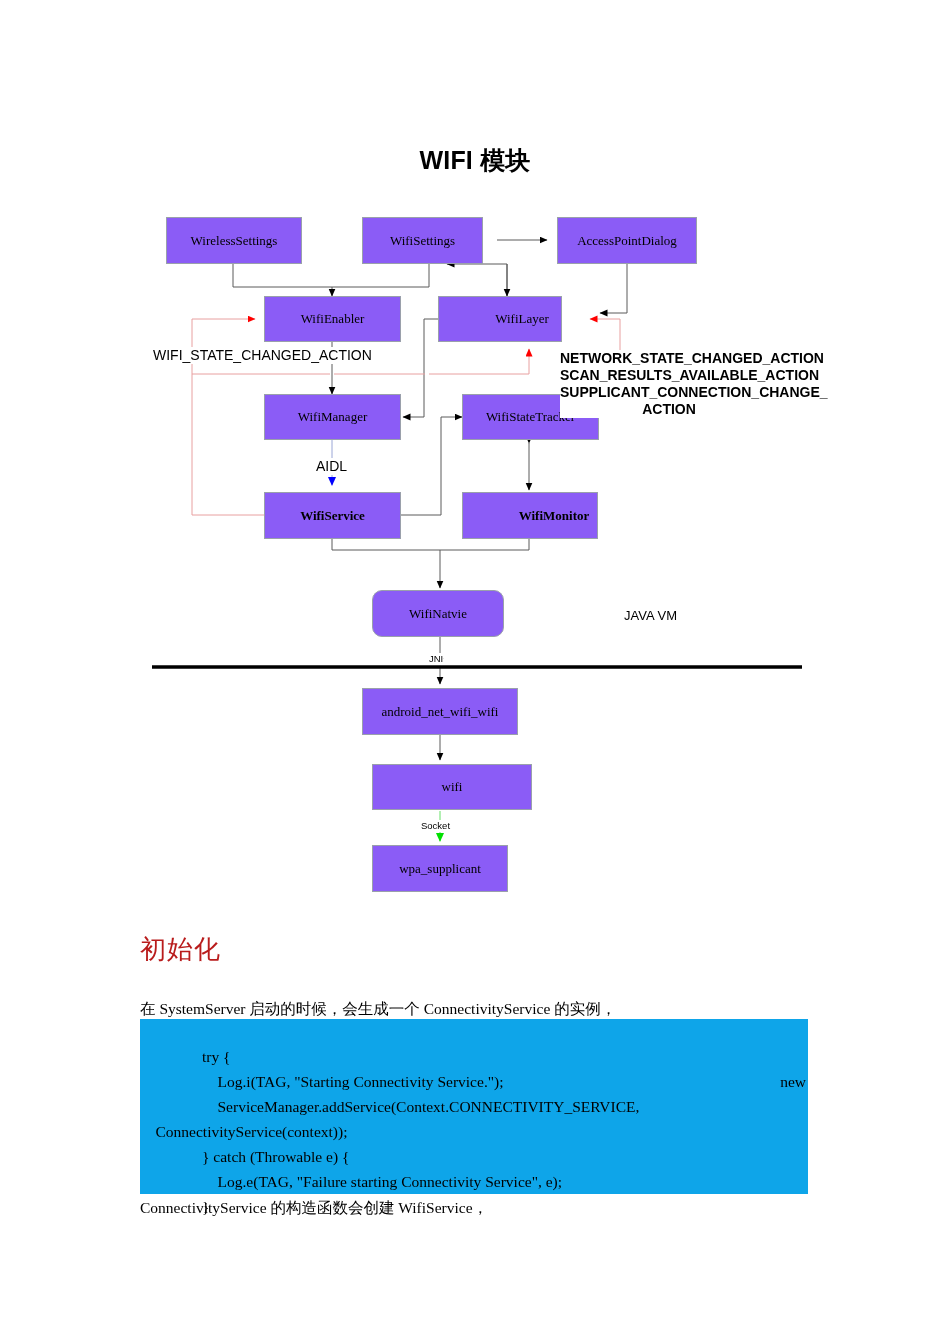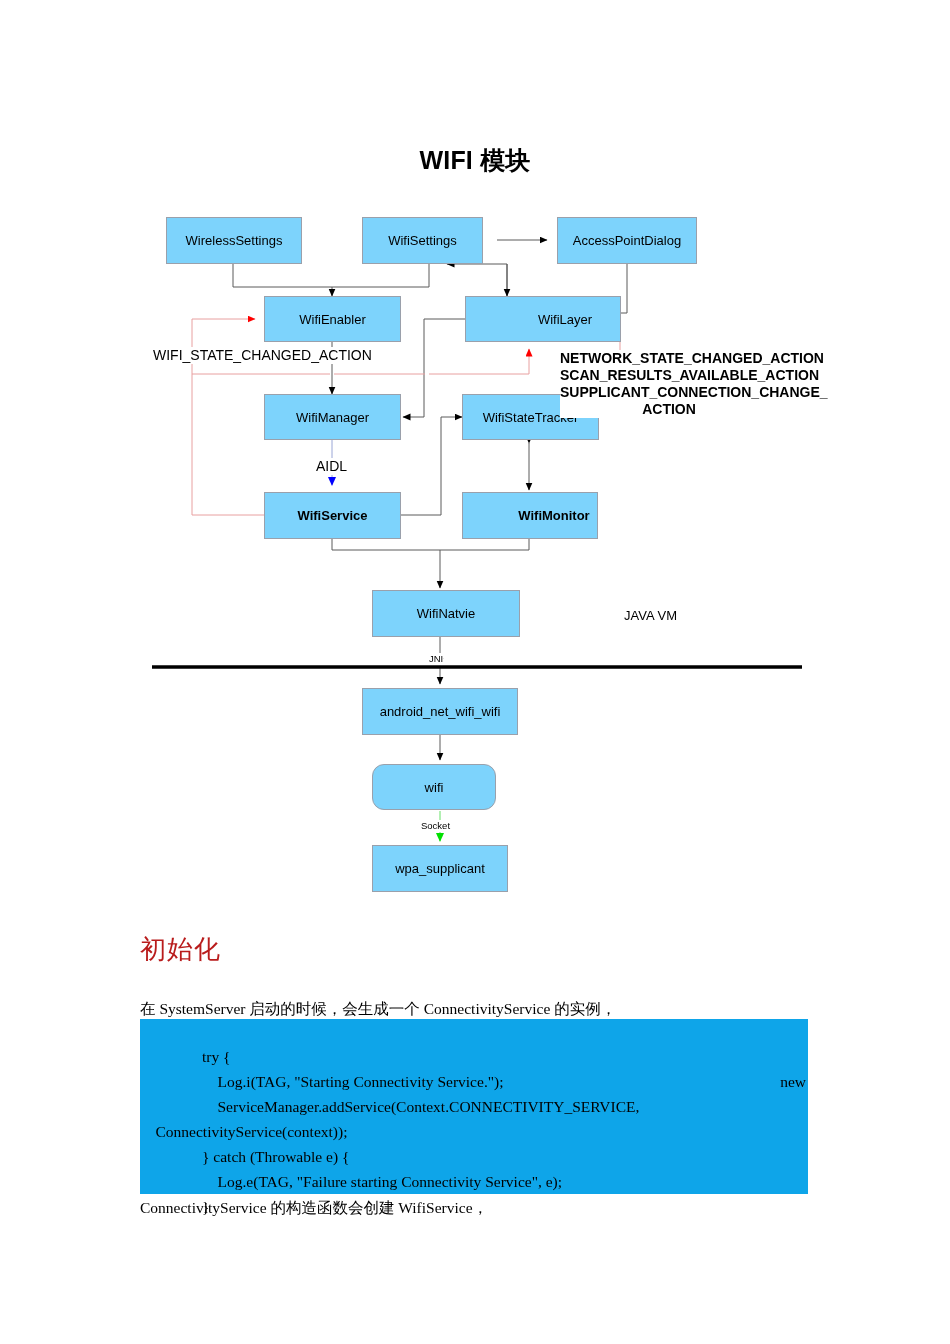--- a/index.html
+++ b/index.html
@@ -31,27 +31,27 @@
   
   #diagram {
     position: absolute;
     left: 0; top: 0;
     width: 950px; height: 930px;
   }
   #diagram-svg { position: absolute; left: 0; top: 0; }
 
   .node {
     position: absolute;
-    background: #7dd3fc;
+    background: #8b5cf6;
     border: 1px solid #9aa0ab;
     box-sizing: border-box;
     display: flex;
     align-items: center;
     justify-content: center;
-    font-family: Liberation Sans, sans-serif;
+    font-family: Liberation Serif, serif;
     font-size: 13px;
     color: #000;
     z-index: 3;
   }
   .node.bold { font-weight: bold; }
 
   .edge-label {
     position: absolute;
     font-family: "Liberation Sans", "DejaVu Sans", sans-serif;
     font-size: 14px;
@@ -197,49 +197,49 @@
   </div>
 
   <div class="node" style="left:557px; top:217px; width:140px; height:47px;">
     <span>AccessPointDialog</span>
   </div>
 
   <div class="node" style="left:264px; top:296px; width:137px; height:46px;">
     <span>WifiEnabler</span>
   </div>
 
-  <div class="node" style="left:465px; top:296px; width:156px; height:46px;padding-left:44px;">
+  <div class="node" style="left:438px; top:296px; width:124px; height:46px;padding-left:44px;">
     <span>WifiLayer</span>
   </div>
 
   <div class="node" style="left:264px; top:394px; width:137px; height:46px;">
     <span>WifiManager</span>
   </div>
 
   <div class="node" style="left:462px; top:394px; width:137px; height:46px;">
     <span>WifiStateTracker</span>
   </div>
 
   <div class="node bold" style="left:264px; top:492px; width:137px; height:47px;">
     <span>WifiService</span>
   </div>
 
   <div class="node bold" style="left:462px; top:492px; width:136px; height:47px;padding-left:48px;">
     <span>WifiMonitor</span>
   </div>
 
-  <div class="node" style="left:372px; top:590px; width:148px; height:47px;">
+  <div class="node" style="left:372px; top:590px; width:132px; height:47px;border-radius:10px;">
     <span>WifiNatvie</span>
   </div>
 
   <div class="node" style="left:362px; top:688px; width:156px; height:47px;">
     <span>android_net_wifi_wifi</span>
   </div>
 
-  <div class="node" style="left:372px; top:764px; width:124px; height:46px;border-radius:12px;">
+  <div class="node" style="left:372px; top:764px; width:160px; height:46px;">
     <span>wifi</span>
   </div>
 
   <div class="node" style="left:372px; top:845px; width:136px; height:47px;">
     <span>wpa_supplicant</span>
   </div>
 
   <div class="edge-label" style="left:153px; top:347px;">WIFI_STATE_CHANGED_ACTION</div>
 
   <div class="edge-label multi" style="left:560px; top:350px; width:218px;font-weight:bold;">

